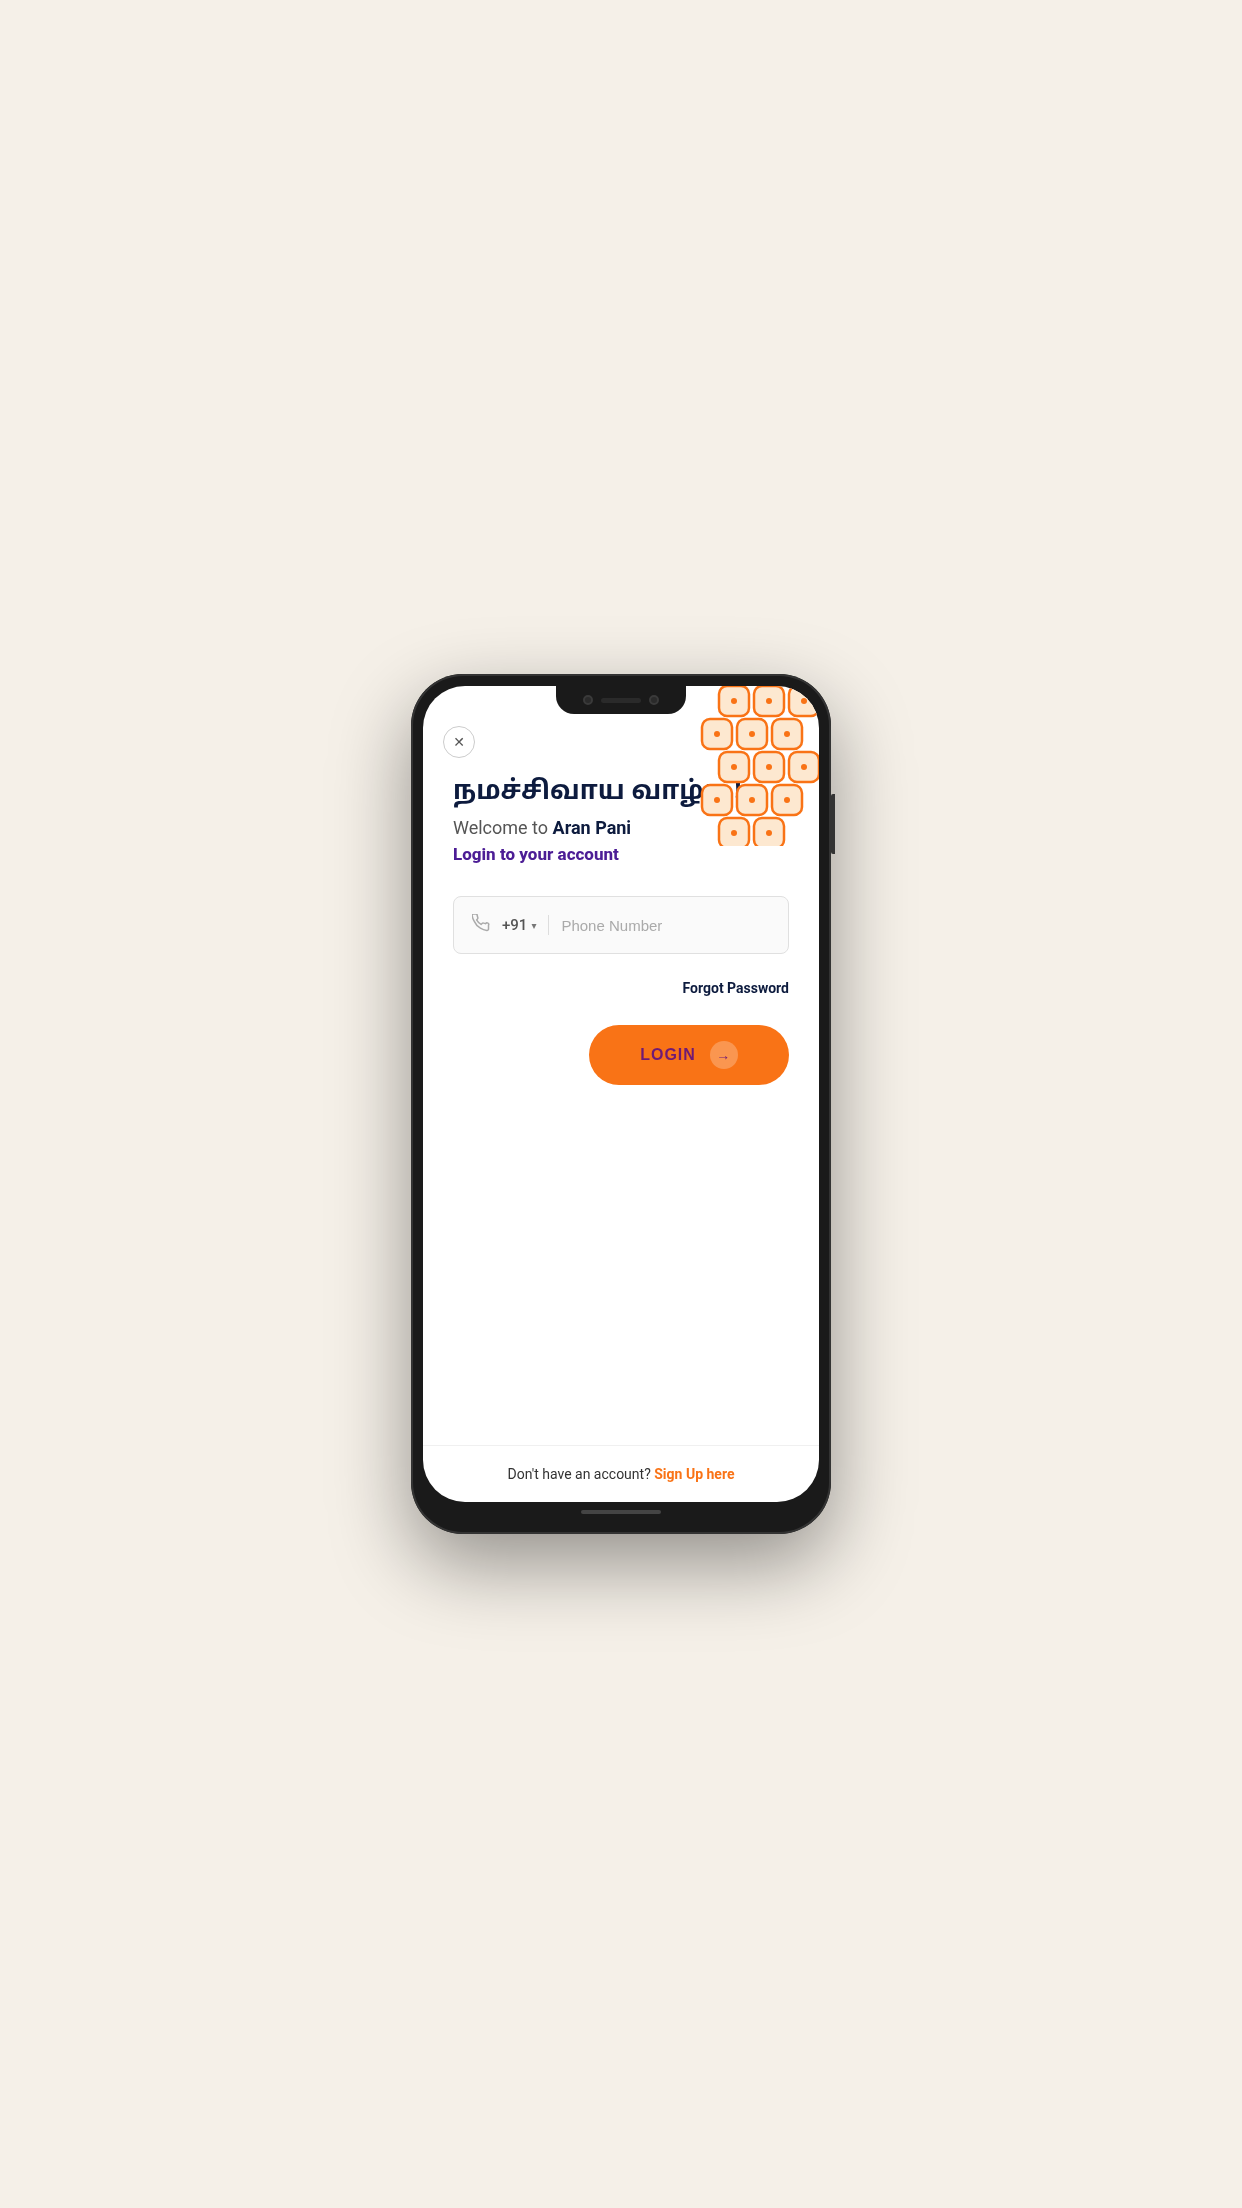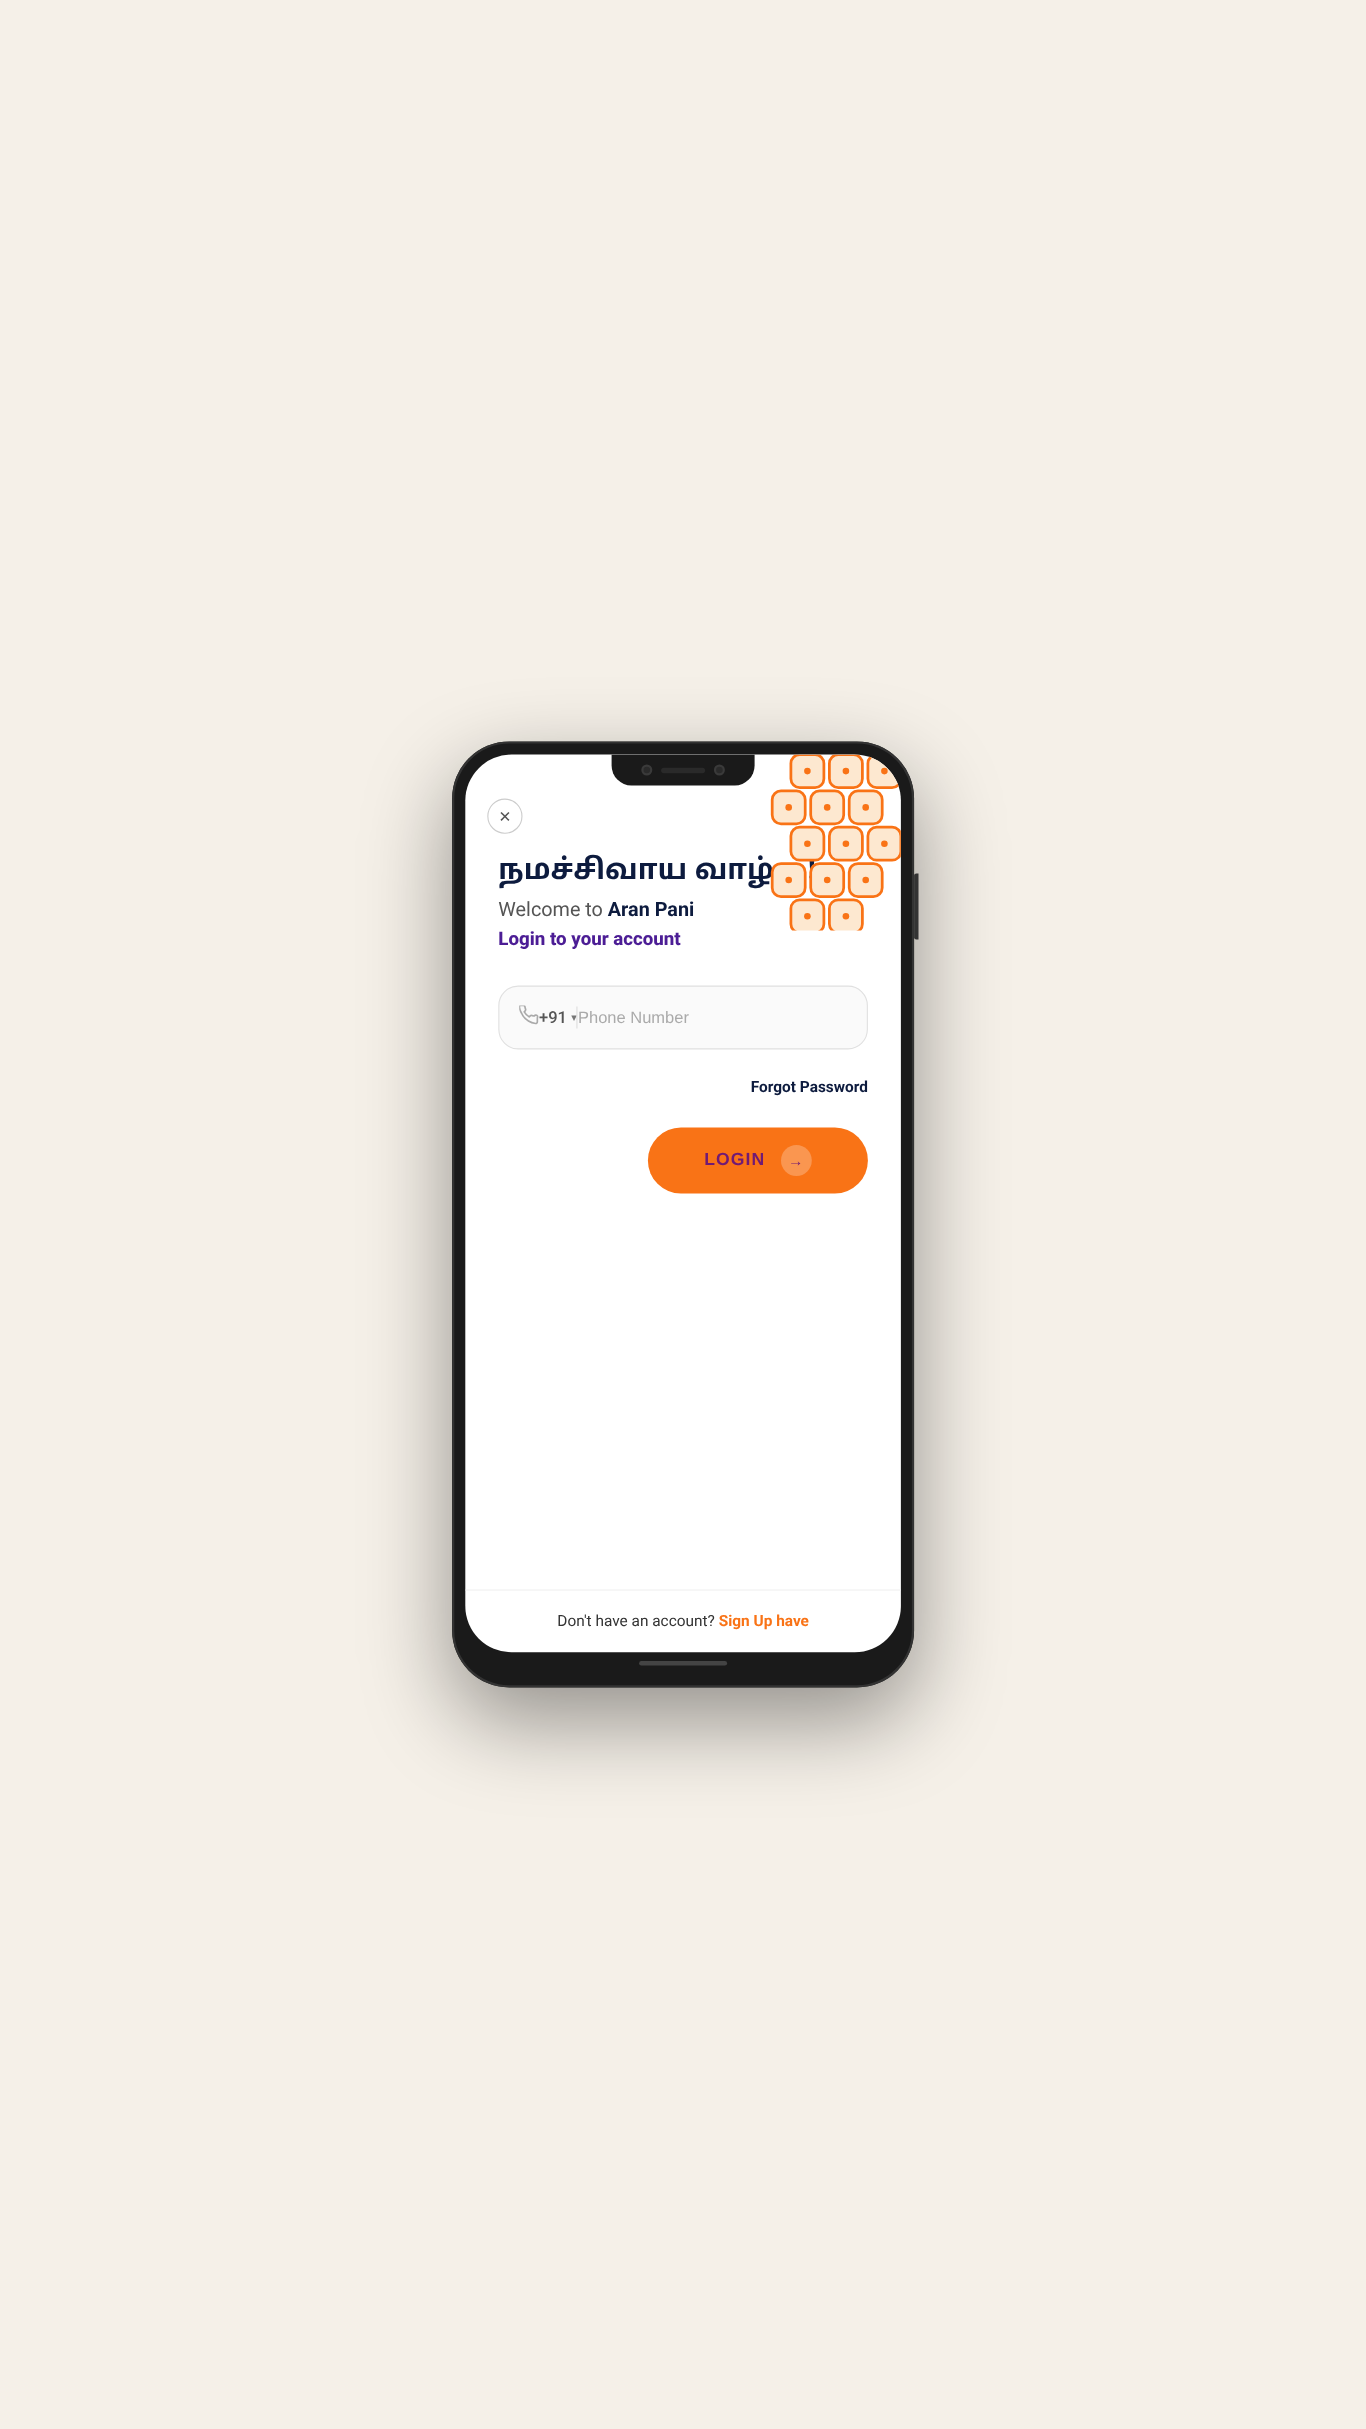--- a/index.html
+++ b/index.html
@@ -133,25 +133,26 @@
 
     
     .input-group {
       margin-bottom: 16px;
     }
 
     .input-field {
       width: 100%;
       height: 58px;
       border: 1.5px solid #e0e0e0;
-      border-radius: 18px;
+      border-radius: 8px;
       background: #fafafa;
       display: flex;
       align-items: center;
       padding: 0 18px;
+      gap: 12px;
     }
 
     .input-icon {
       color: #aaa;
       font-size: 18px;
       flex-shrink: 0;
     }
 
     .phone-prefix {
       display: flex;
@@ -388,21 +389,21 @@
         <button class="login-btn">
           <span>LOGIN</span>
           <span class="arrow-circle">→</span>
         </button>
       </div>
 
     </div>
 
     <div class="bottom-bar">
       <span>Don't have an account?</span>
-      <a href="#" class="signup-link">Sign Up have</a>
+      <a href="#" class="signup-link">Sign Up here</a>
     </div>
 
   </div>
 
   <div class="home-indicator">
     <div class="home-bar"></div>
   </div>
 </div>
 
 </body></html>

